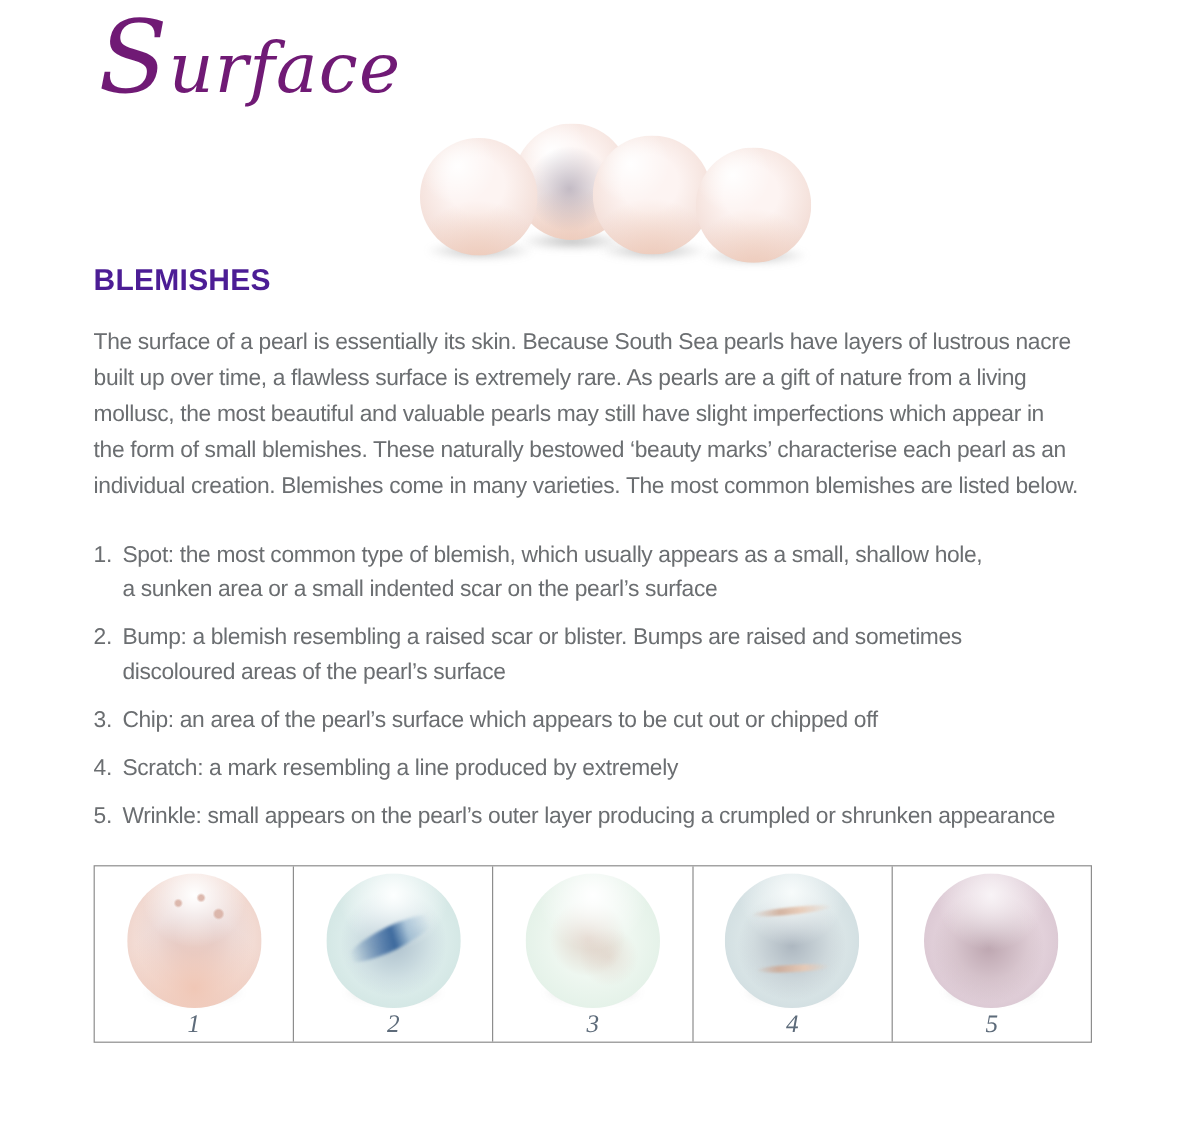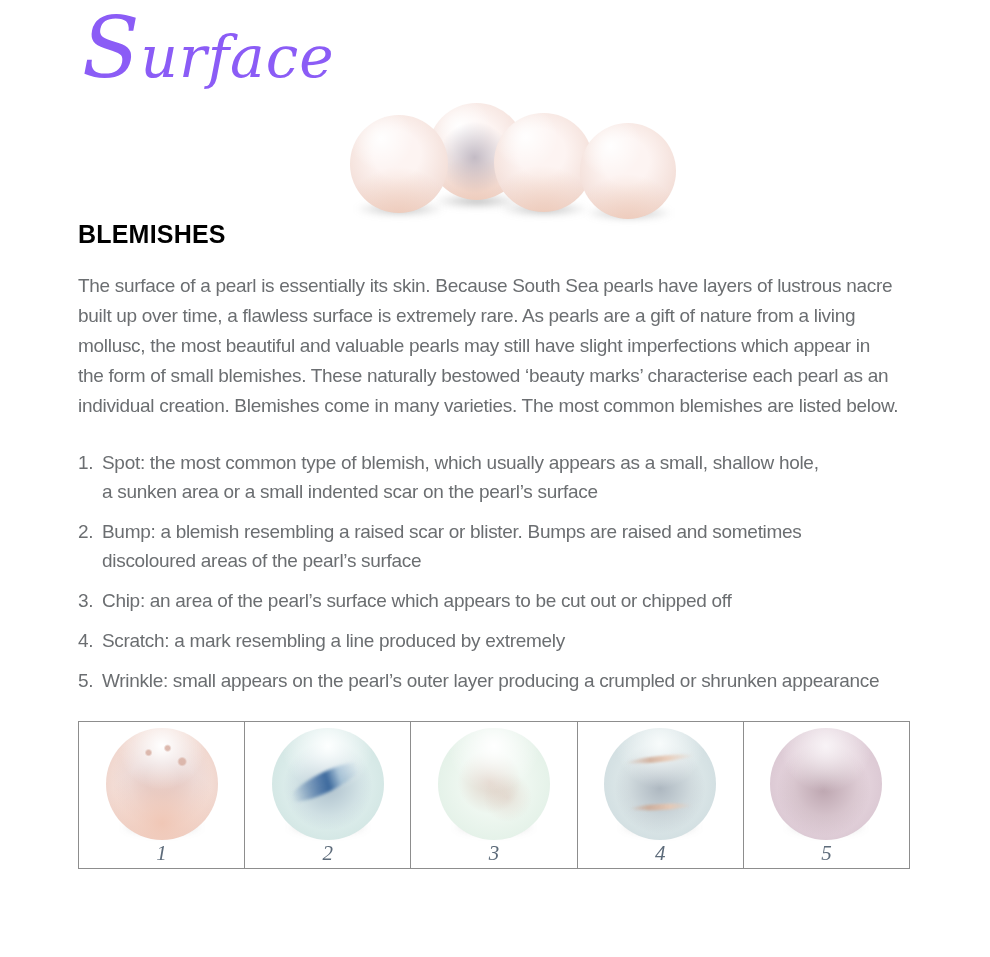--- a/index.html
+++ b/index.html
@@ -13,21 +13,21 @@
   }
   .content { padding: 8px 80px 0 78px; }
 
   
   .title {
     font-family: "DejaVu Serif", serif;
     font-style: italic;
     font-weight: normal;
     font-size: 58px;
     line-height: 80px;
-    color: #8b5cf6;
+    color: #701a75;
     margin: 0 0 0 4px;
     letter-spacing: 1px;
   }
   .title::first-letter { font-size: 84px; }
 
   .bodytext {
     font-size: 19px;
     line-height: 30px;
     letter-spacing: -0.3px;
     margin: 0;
@@ -64,21 +64,21 @@
   }
   .ss1 { left: 16px; width: 92px; }
   .ss2 { left: 94px; width: 90px; bottom: 6px; }
   .ss3 { left: 160px; width: 92px; }
   .ss4 { left: 246px; width: 90px; bottom: -6px; }
 
   
   .section-heading {
     font-size: 25px;
     font-weight: bold;
-    color: #000000;
+    color: #4c1d95;
     letter-spacing: 0.2px;
     margin: 4px 0 0 0;
     line-height: 30px;
   }
   .para { margin-top: 22px; }
 
   
   .blemish-list { margin-top: 27px; }
   .blemish-item { display: flex; margin-bottom: 11px; }
   .blemish-num {

